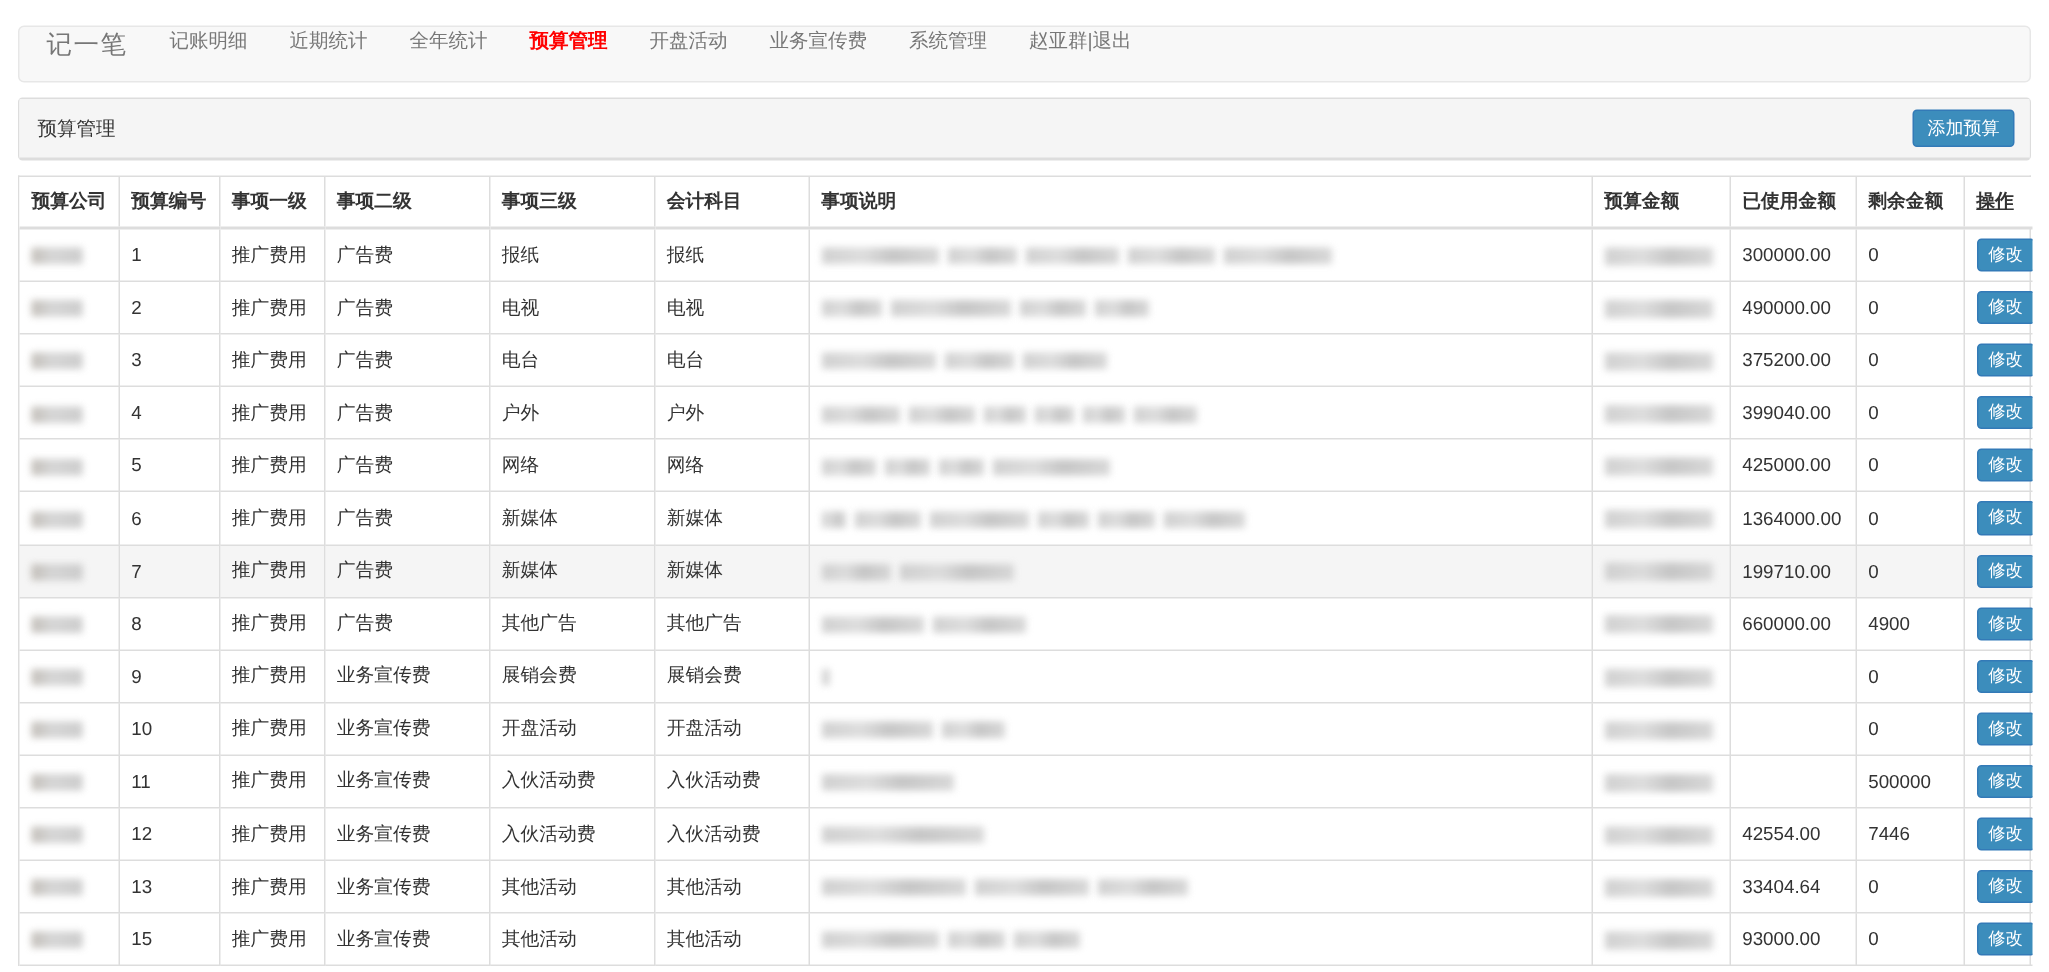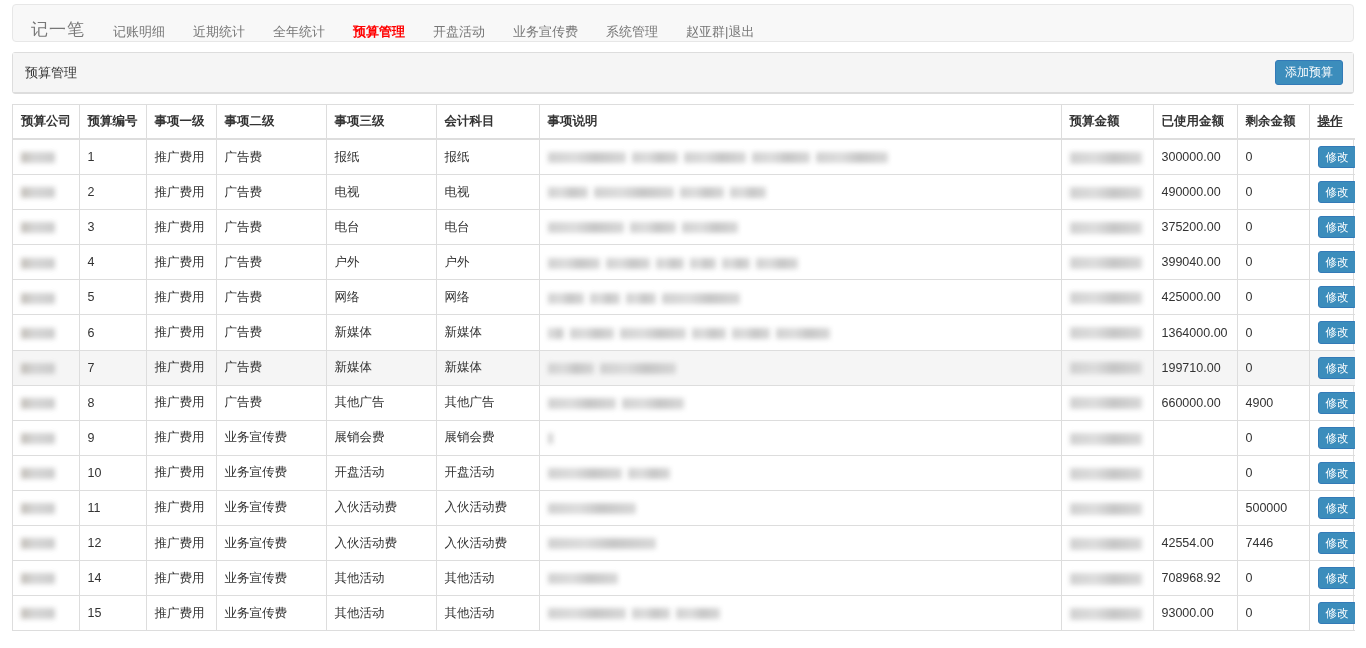--- a/index.html
+++ b/index.html
@@ -12,27 +12,27 @@
   #page {
     width: 1366px;
     height: 648px;
     position: relative;
     overflow: hidden;
     background: #ffffff;
   }
 
   
   .navbar {
-    margin: 4px 12px 0 12px;
+    margin: 17px 12px 0 12px;
     height: 38px;
     background: #f8f8f8;
     border: 1px solid #e7e7e7;
     border-radius: 4px;
     display: flex;
-    align-items: flex-end;
+    align-items: flex-start;
     box-sizing: border-box;
   }
   .nav-brand {
     display: flex;
     align-items: center;
     padding: 0 14px 0 18px;
     font-size: 17px;
     color: #777777;
     letter-spacing: 1px;
     cursor: pointer;
@@ -380,28 +380,28 @@
             <td>入伙活动费</td>
             <td>入伙活动费</td>
             <td><span class="redact" style="width: 108px;"></span></td>
             <td><span class="redact tall" style="width: 72px;"></span></td>
             <td>42554.00</td>
             <td>7446</td>
             <td><span class="btn-edit">修改</span></td>
           </tr>
           <tr>
             <td><span class="redact first" style="width: 34px;"></span></td>
-            <td>14</td>
+            <td>13</td>
             <td>推广费用</td>
             <td>业务宣传费</td>
             <td>其他活动</td>
             <td>其他活动</td>
-            <td><span class="redact" style="width: 70px;"></span></td>
-            <td><span class="redact tall" style="width: 72px;"></span></td>
-            <td>708968.92</td>
+            <td><span class="redact" style="width: 96px;"></span><span class="redact" style="width: 76px;"></span><span class="redact" style="width: 60px;"></span></td>
+            <td><span class="redact tall" style="width: 72px;"></span></td>
+            <td>33404.64</td>
             <td>0</td>
             <td><span class="btn-edit">修改</span></td>
           </tr>
           <tr>
             <td><span class="redact first" style="width: 34px;"></span></td>
             <td>15</td>
             <td>推广费用</td>
             <td>业务宣传费</td>
             <td>其他活动</td>
             <td>其他活动</td>

